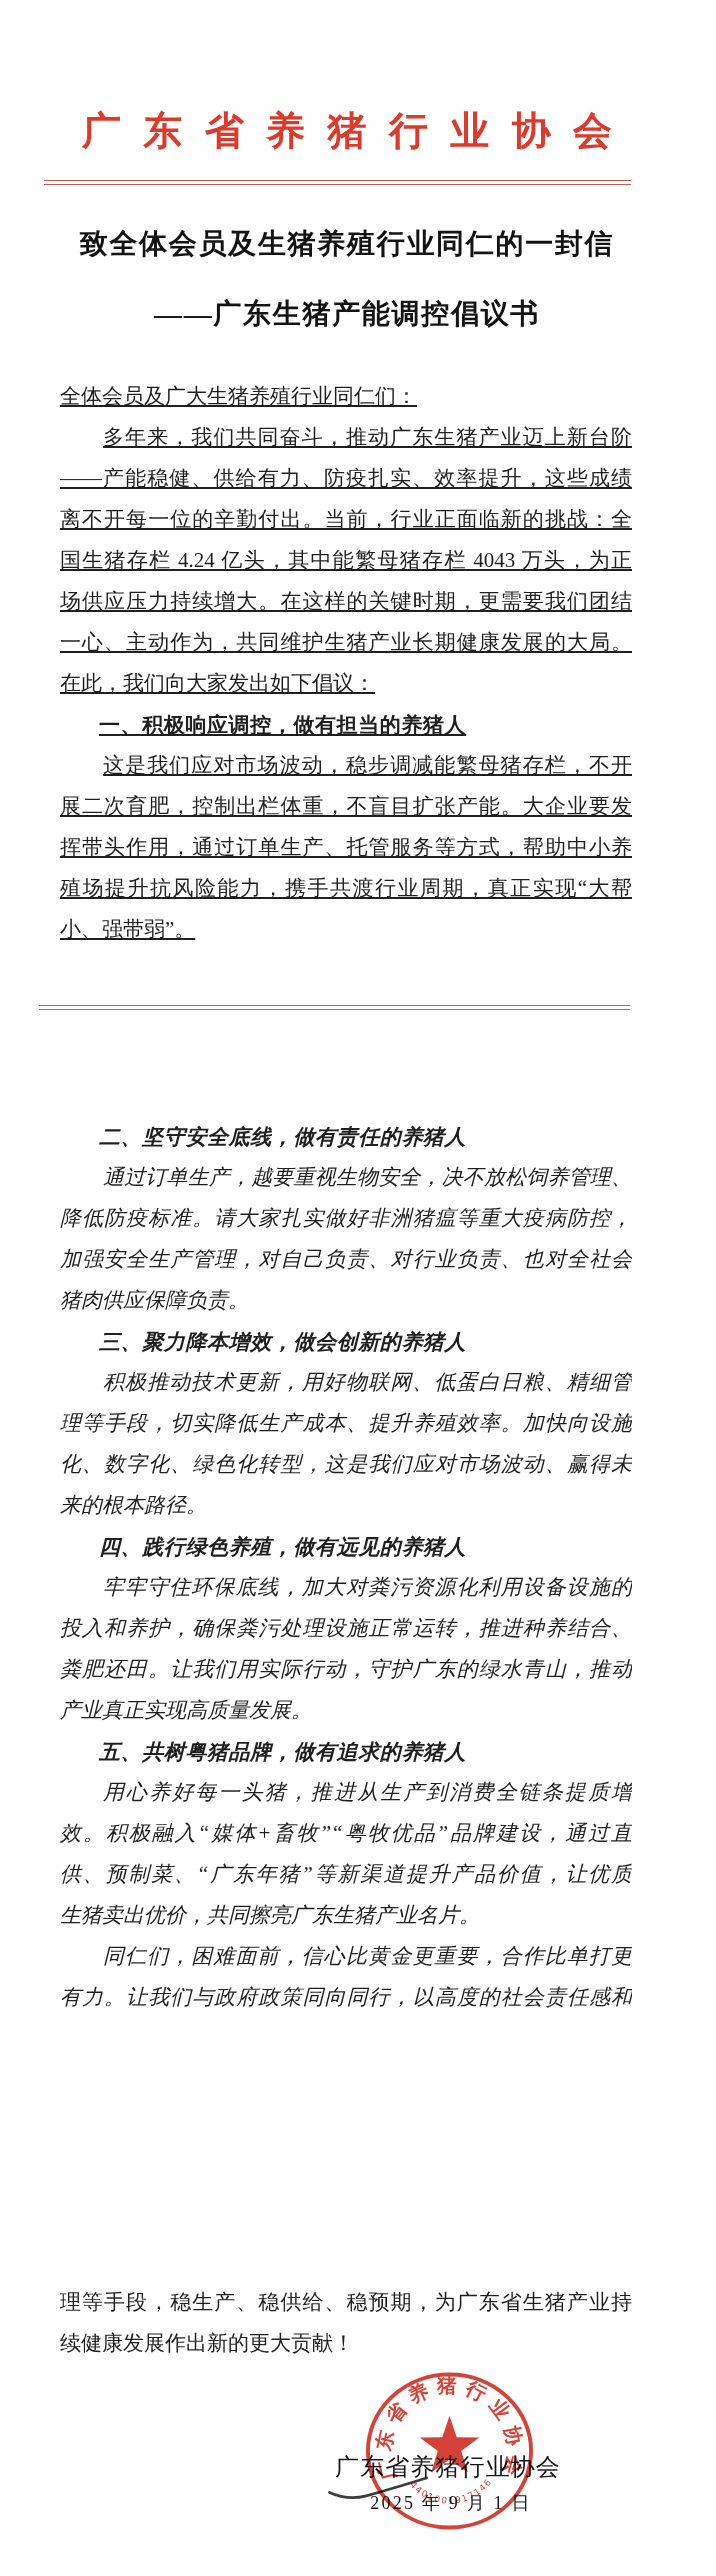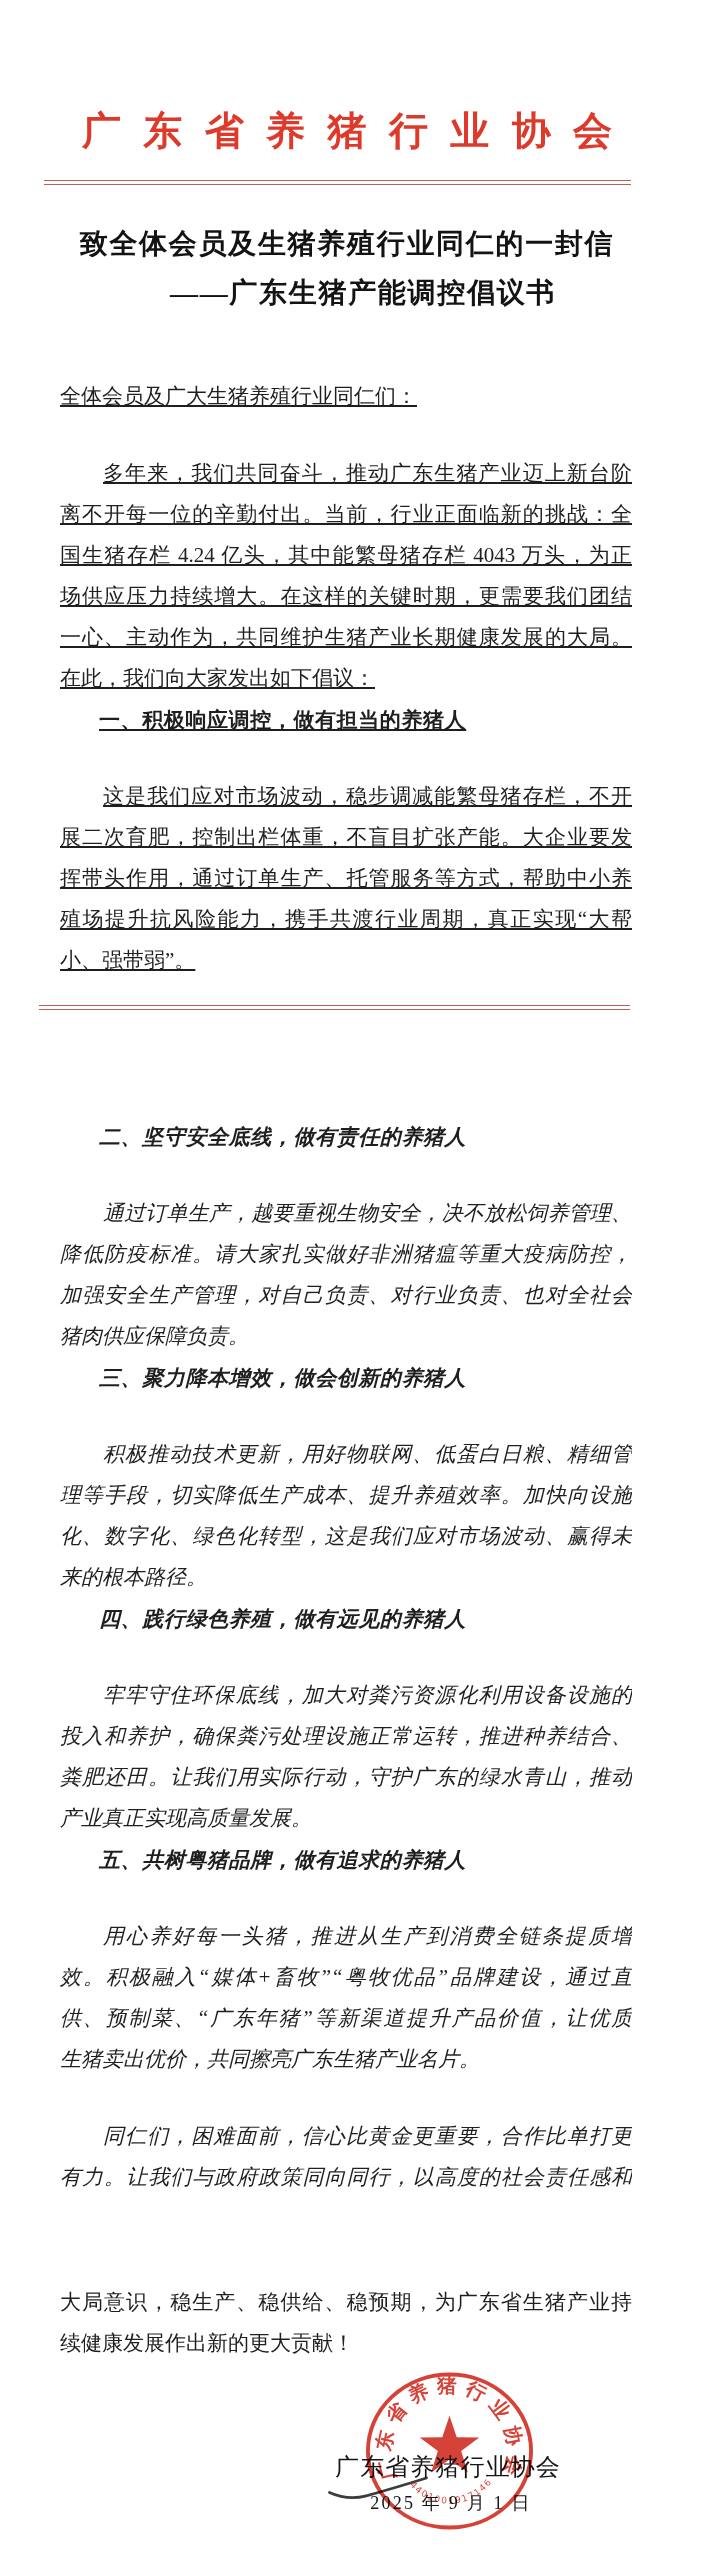--- a/index.html
+++ b/index.html
@@ -27,29 +27,29 @@
   .rule-top { left:44px; top:180px; width:587px; }
   .rule-mid { left:39px;  top:1005px; width:591px; }
 
   
   .title {
     position:absolute; left:0; width:694px; text-align:center;
     font-size:28px; font-weight:bold; letter-spacing:1.7px; color:#131313;
     white-space:nowrap;
   }
   .t1 { top:225px; }
-  .t2 { top:274px;margin-left:16px; }
+  .t2 { top:295px; }
 
   
   .textblock { position:absolute; left:60px; width:572px; font-size:21px; }
   .tb1 { top:376px;text-decoration:underline; }
   .tb2 { top:1116px;font-style:italic; }
   .tb3 { top:2282px; }
   .line { height:41px; line-height:41px; white-space:nowrap; }
-  .line.first { padding-left:43px; text-align:justify; text-align-last:justify; white-space:normal; height:41px; overflow:hidden;margin-top:36px; }
+  .line.first { padding-left:43px; text-align:justify; text-align-last:justify; white-space:normal; height:41px; overflow:hidden; }
   .line.cont  { text-align:justify; text-align-last:justify; white-space:normal; height:41px; overflow:hidden; }
   .line.end   { text-align:left; }
   .line.sal   { text-align:left; }
   .line.head  {
     padding-left:39px; font-weight:bold; letter-spacing:0.6px;
     font-family:"Liberation Sans","DejaVu Sans",sans-serif;
   }
 
   
   .signature {
@@ -81,20 +81,21 @@
   </div>
 
   <div class="rule rule-top"></div>
 
   <div class="title t1">致全体会员及生猪养殖行业同仁的一封信</div>
   <div class="title t2">——广东生猪产能调控倡议书</div>
 
   <div class="textblock tb1">
       <div class="line sal">全体会员及广大生猪养殖行业同仁们：</div>
       <div class="line first">多年来，我们共同奋斗，推动广东生猪产业迈上新台阶</div>
+      <div class="line cont">——产能稳健、供给有力、防疫扎实、效率提升，这些成绩</div>
       <div class="line cont">离不开每一位的辛勤付出。当前，行业正面临新的挑战：全</div>
       <div class="line cont">国生猪存栏 4.24 亿头，其中能繁母猪存栏 4043 万头，为正</div>
       <div class="line cont">场供应压力持续增大。在这样的关键时期，更需要我们团结</div>
       <div class="line cont">一心、主动作为，共同维护生猪产业长期健康发展的大局。</div>
       <div class="line end">在此，我们向大家发出如下倡议：</div>
       <div class="line head">一、积极响应调控，做有担当的养猪人</div>
       <div class="line first">这是我们应对市场波动，稳步调减能繁母猪存栏，不开</div>
       <div class="line cont">展二次育肥，控制出栏体重，不盲目扩张产能。大企业要发</div>
       <div class="line cont">挥带头作用，通过订单生产、托管服务等方式，帮助中小养</div>
       <div class="line cont">殖场提升抗风险能力，携手共渡行业周期，真正实现“大帮</div>
@@ -122,21 +123,21 @@
       <div class="line head">五、共树粤猪品牌，做有追求的养猪人</div>
       <div class="line first">用心养好每一头猪，推进从生产到消费全链条提质增</div>
       <div class="line cont">效。积极融入“媒体+畜牧”“粤牧优品”品牌建设，通过直</div>
       <div class="line cont">供、预制菜、“广东年猪”等新渠道提升产品价值，让优质</div>
       <div class="line end">生猪卖出优价，共同擦亮广东生猪产业名片。</div>
       <div class="line first">同仁们，困难面前，信心比黄金更重要，合作比单打更</div>
       <div class="line cont">有力。让我们与政府政策同向同行，以高度的社会责任感和</div>
     </div>
 
   <div class="textblock tb3">
-      <div class="line cont">大局意识，稳生产、稳供给、稳预期，为广东省生猪产业持</div>
+      <div class="line cont">理等手段，稳生产、稳供给、稳预期，为广东省生猪产业持</div>
       <div class="line end">续健康发展作出新的更大贡献！</div>
     </div>
 
   <div class="signature">广东省养猪行业协会</div>
   <div class="date">2025 年 9 月 1 日</div>
 
   <svg class="pen" width="106" height="34" viewBox="0 0 190 60">
     <path d="M8 38 C 30 48, 52 50, 74 44 C 110 34, 150 22, 182 12" fill="none" stroke="#1b1b1b" stroke-width="5" stroke-linecap="round" opacity="0.85"></path>
   </svg>
 

